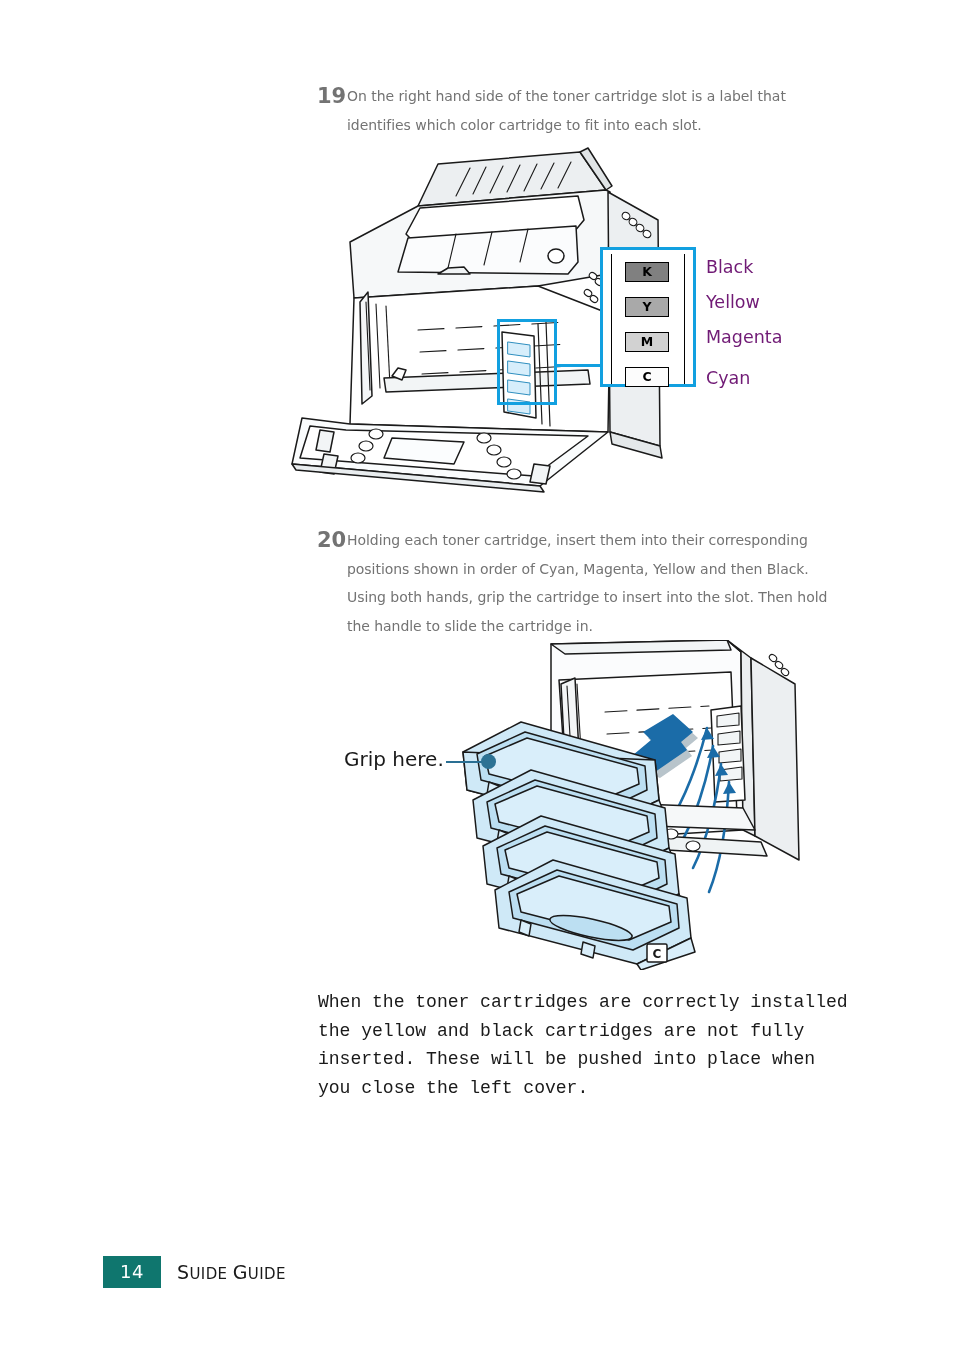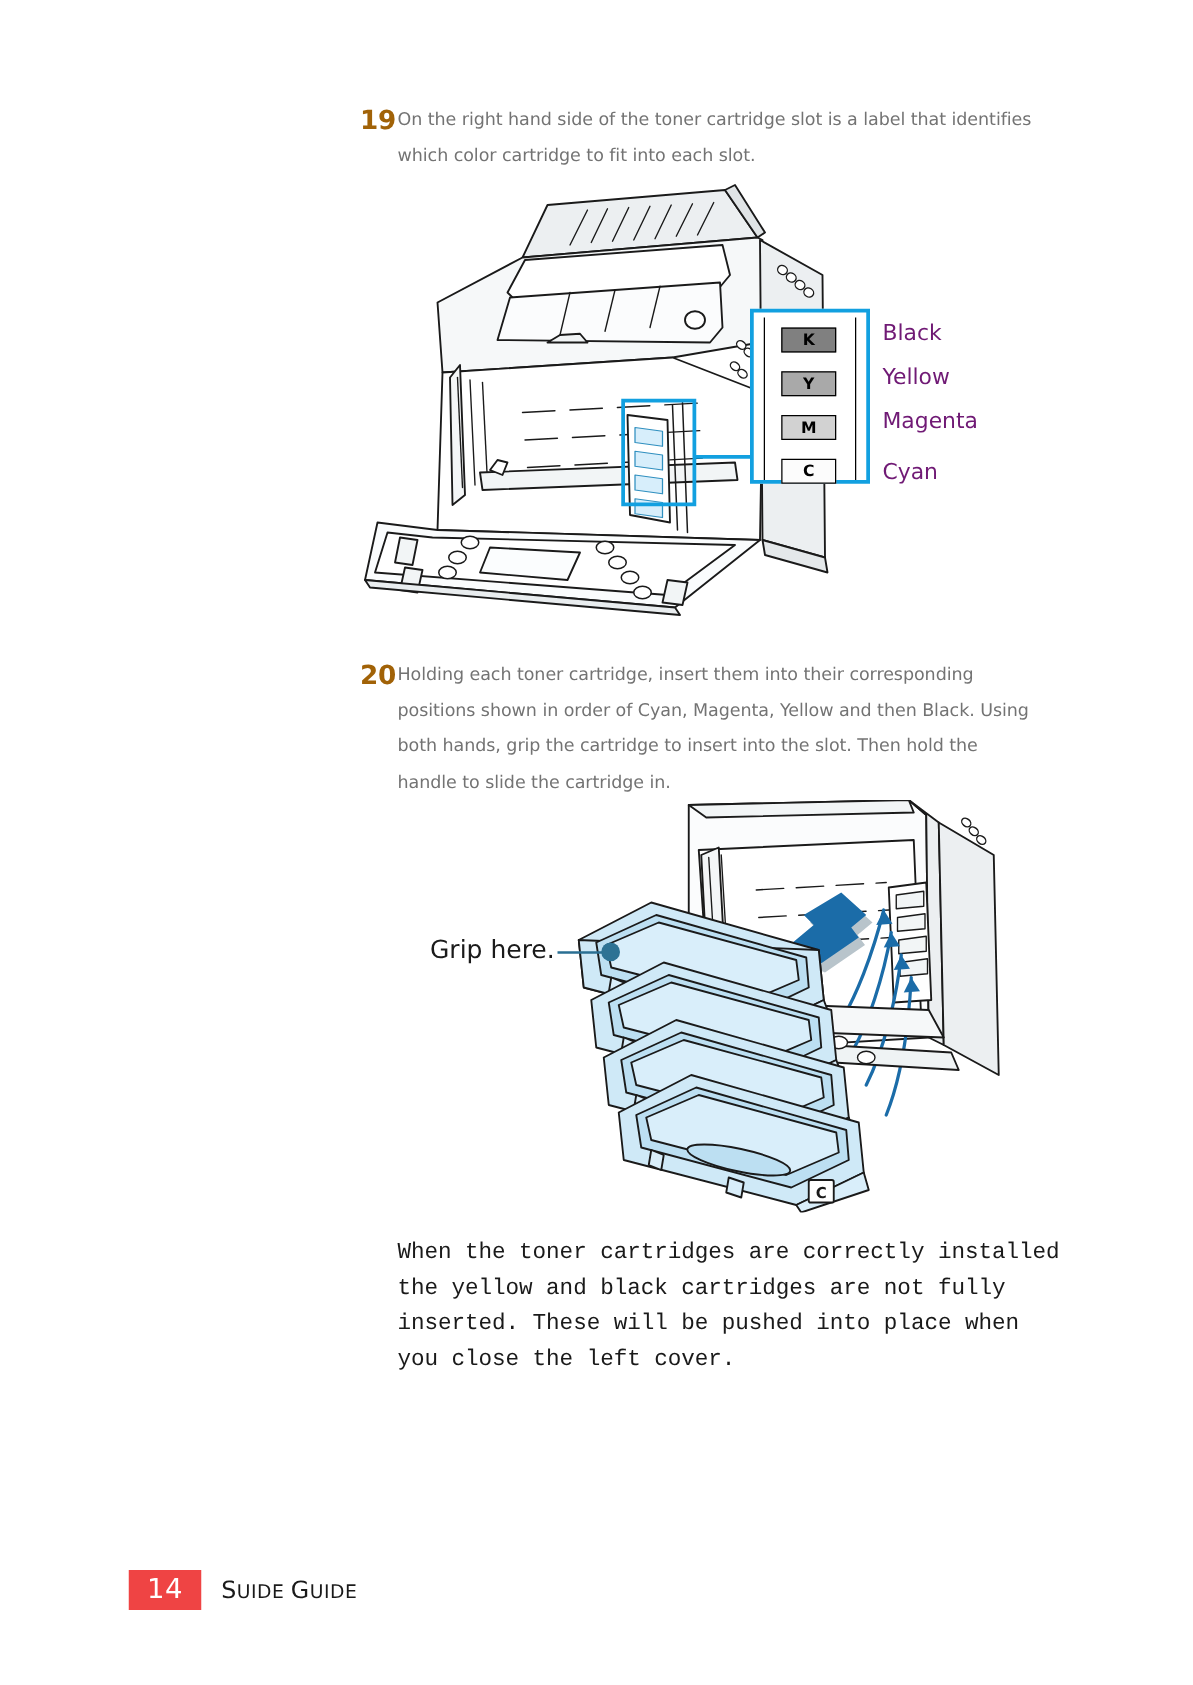--- a/index.html
+++ b/index.html
@@ -18,25 +18,26 @@
 
   
   .step {
     position: absolute;
     display: flex;
     align-items: flex-start;
   }
   .step-num {
     font-size: 21px;
     font-weight: bold;
-    color: #a16207;
+    color: #737373;
     line-height: 28.5px;
     width: 30px;
     flex: 0 0 30px;
     letter-spacing: -0.2px;
+    margin-left: 29px;
   }
   .step-body {
     font-size: 14px;
     line-height: 28.5px;
     color: #737373;
     letter-spacing: -0.05px;
   }
 
   .para {
     position: absolute;
@@ -158,23 +159,23 @@
   #footer {
     position: absolute;
     left: 103px;
     top: 1256px;
     display: flex;
     align-items: center;
   }
   .folio-box {
     width: 58px;
     height: 32px;
-    background: #ef4444;
+    background: #0f766e;
     color: #ffffff;
-    font-size: 22px;
+    font-size: 18px;
     line-height: 32px;
     text-align: center;
     letter-spacing: 0.5px;
   }
   .folio-title {
     margin-left: 16px;
     font-size: 15px;
     color: #1a1a1a;
     letter-spacing: 0.4px;
   }

